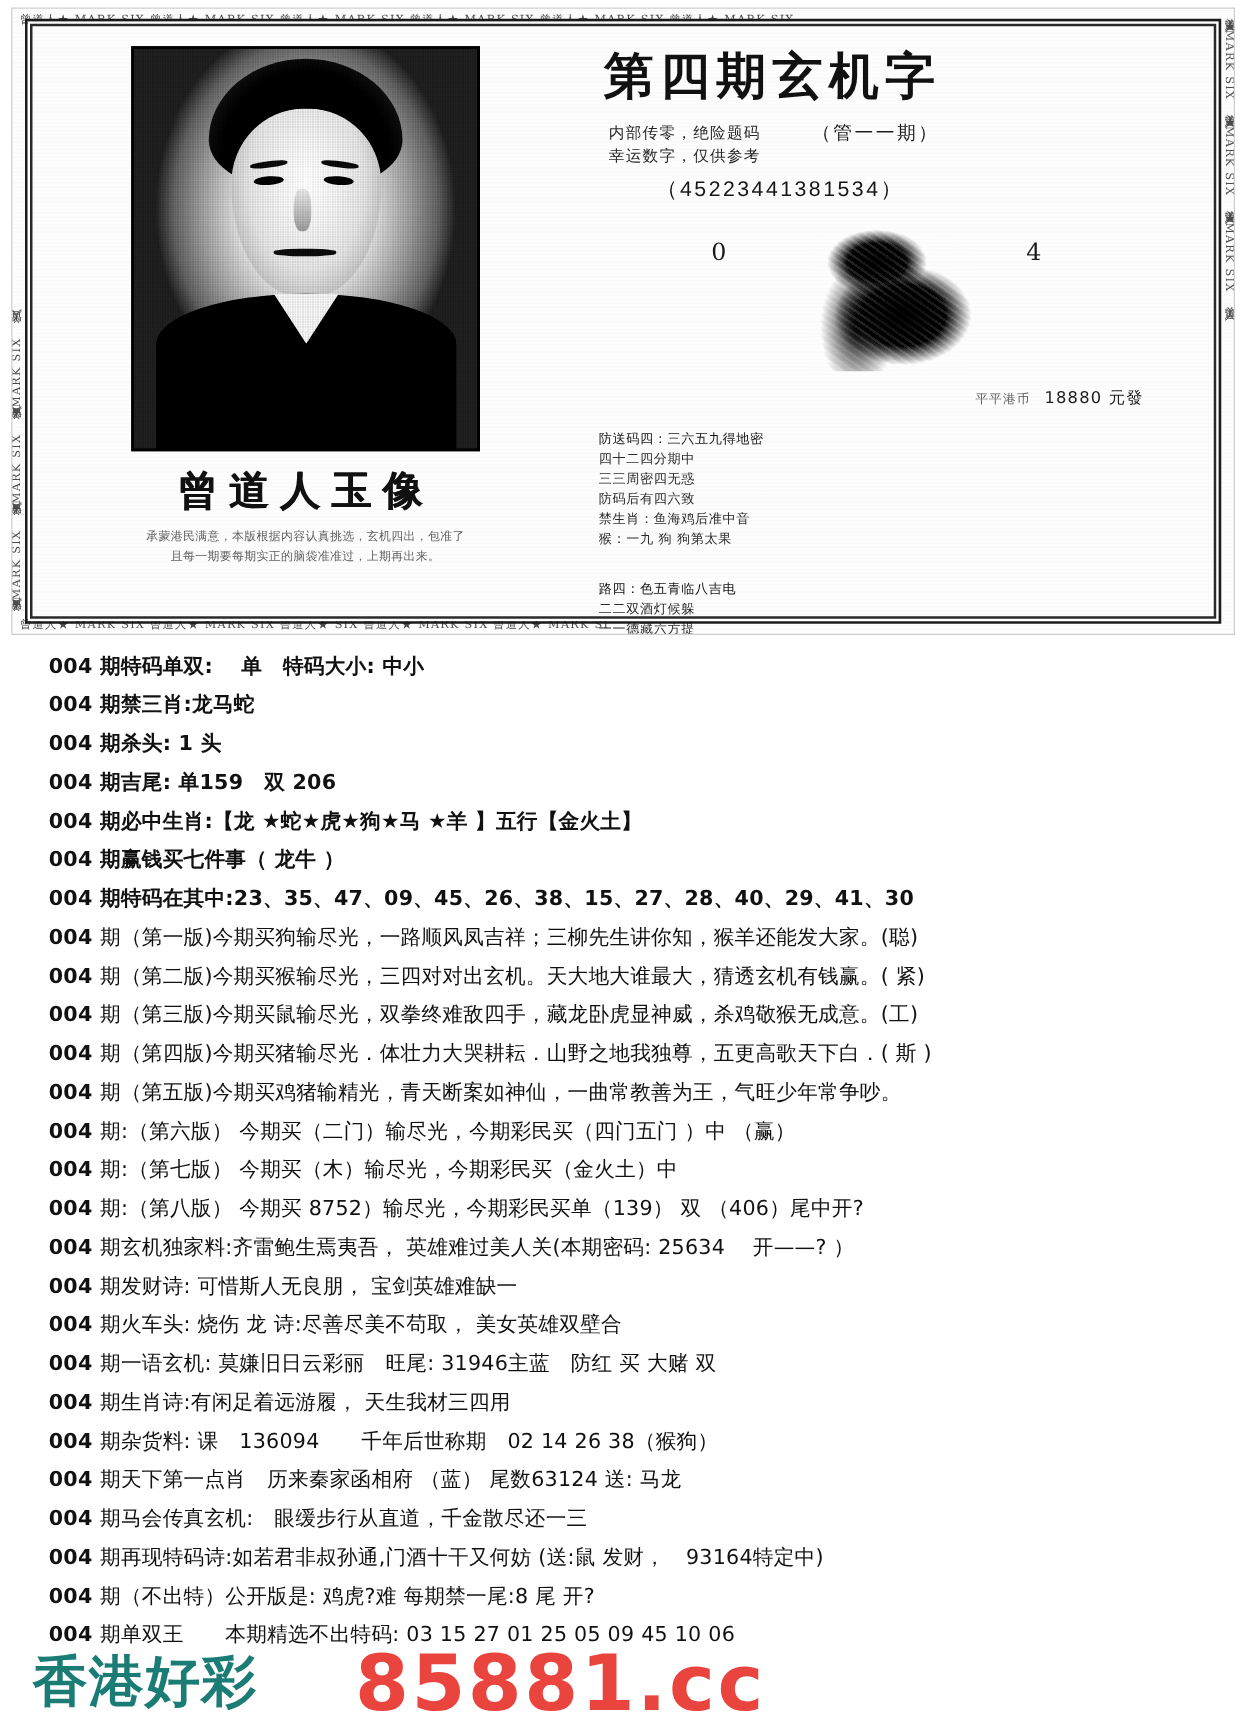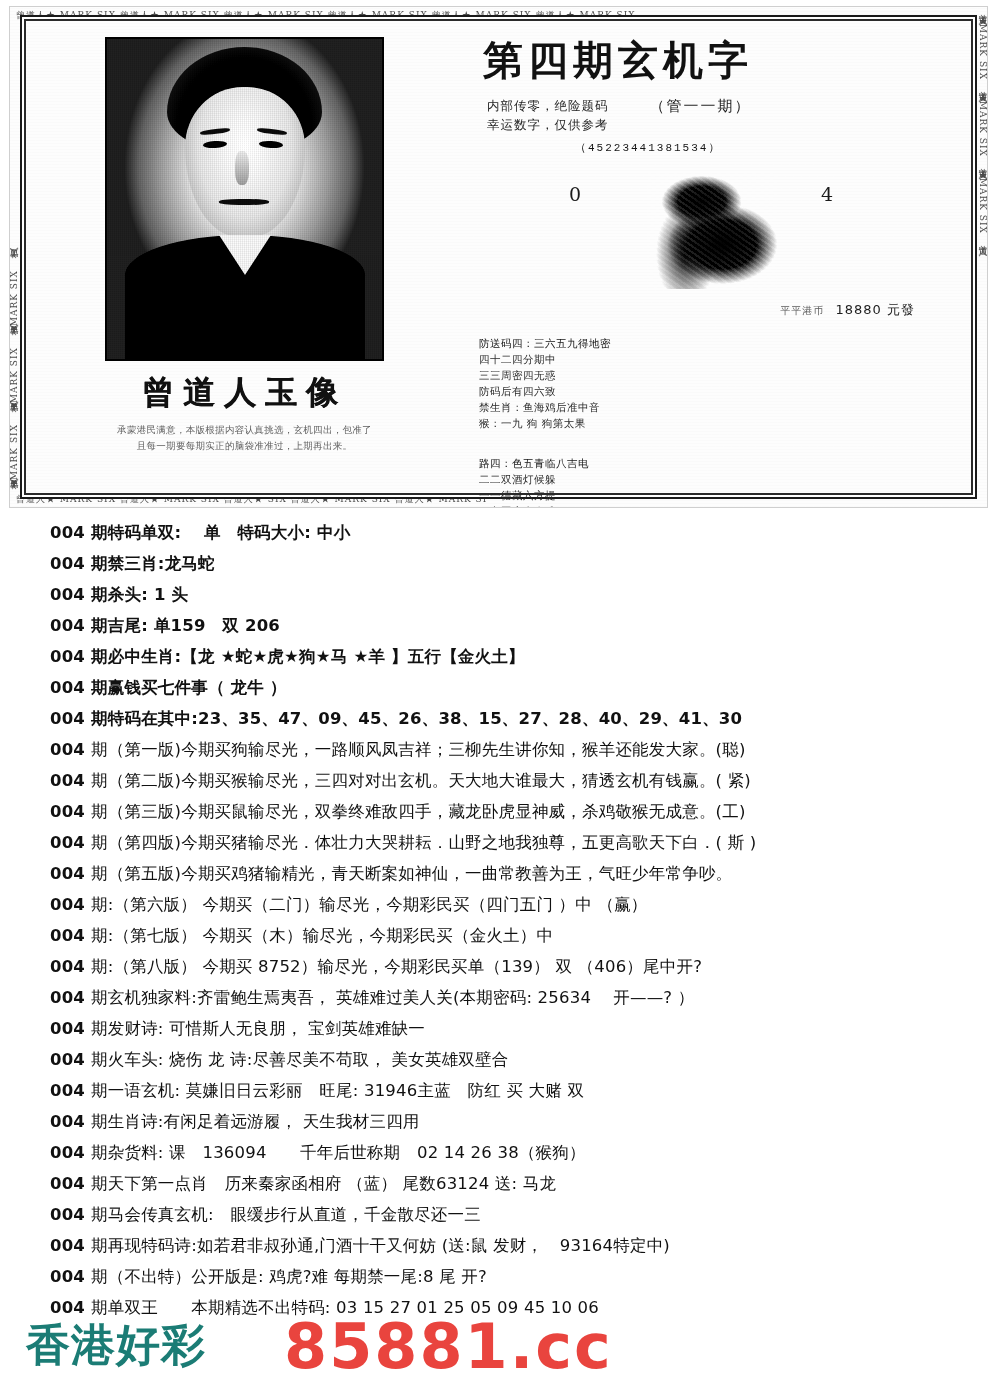--- a/index.html
+++ b/index.html
@@ -169,25 +169,25 @@
   }
   .rp-issue {
     margin-left: 40px;
     font-size: 15px;
     letter-spacing: 2px;
     color: #1d1d1d;
     border: 1px solid transparent;
   }
   .rp-code {
     margin-top: 6px;
-    margin-left: 110px;
-    font-size: 11px;
+    margin-left: 60px;
+    font-size: 17px;
     letter-spacing: 2px;
     color: #151515;
-    font-family: Liberation Mono, monospace;
+    font-family: Liberation Sans, sans-serif;
   }
 
   .rp-art {
     position: relative;
     margin: 10px auto 0 auto;
     width: 300px;
     height: 130px;
   }
   .rp-digit {
     position: absolute;
@@ -232,21 +232,21 @@
     color: #2a2a2a;
     letter-spacing: .5px;
     flex-direction: column;
   }
   .rp-col { width: 200px; }
   .rp-col .lbl { color: #151515; }
 
   
   .content {
     position: relative;
-    margin: 14px 0 0 16px;
+    margin: 14px 0 0 5px;
     padding: 0 39px 0 34px;
   }
   .line {
     display: flex;
     align-items: baseline;
     font-size: 16.5px;
     line-height: 22px;
     color: #111;
     margin-bottom: 9px;
     white-space: nowrap;

